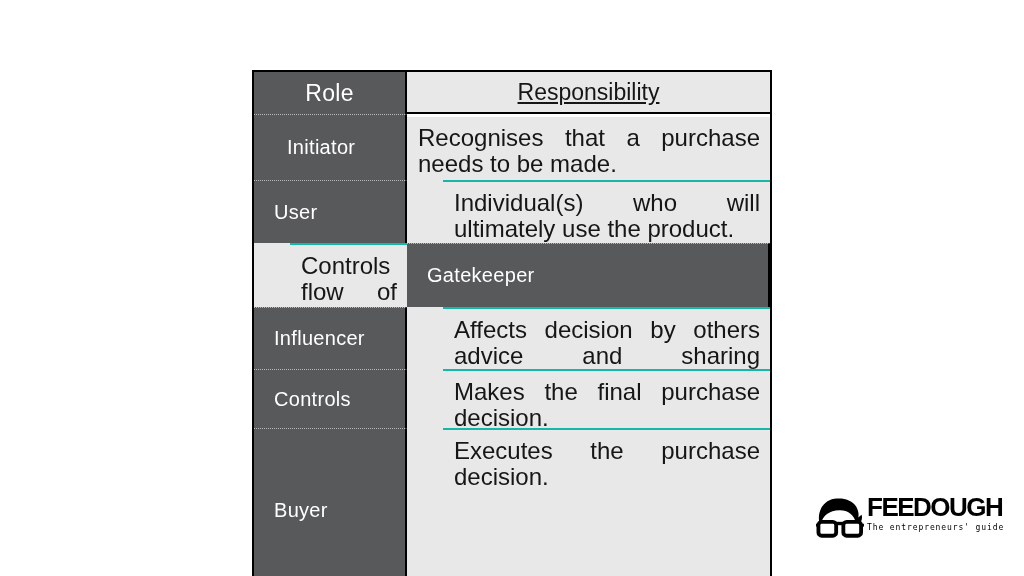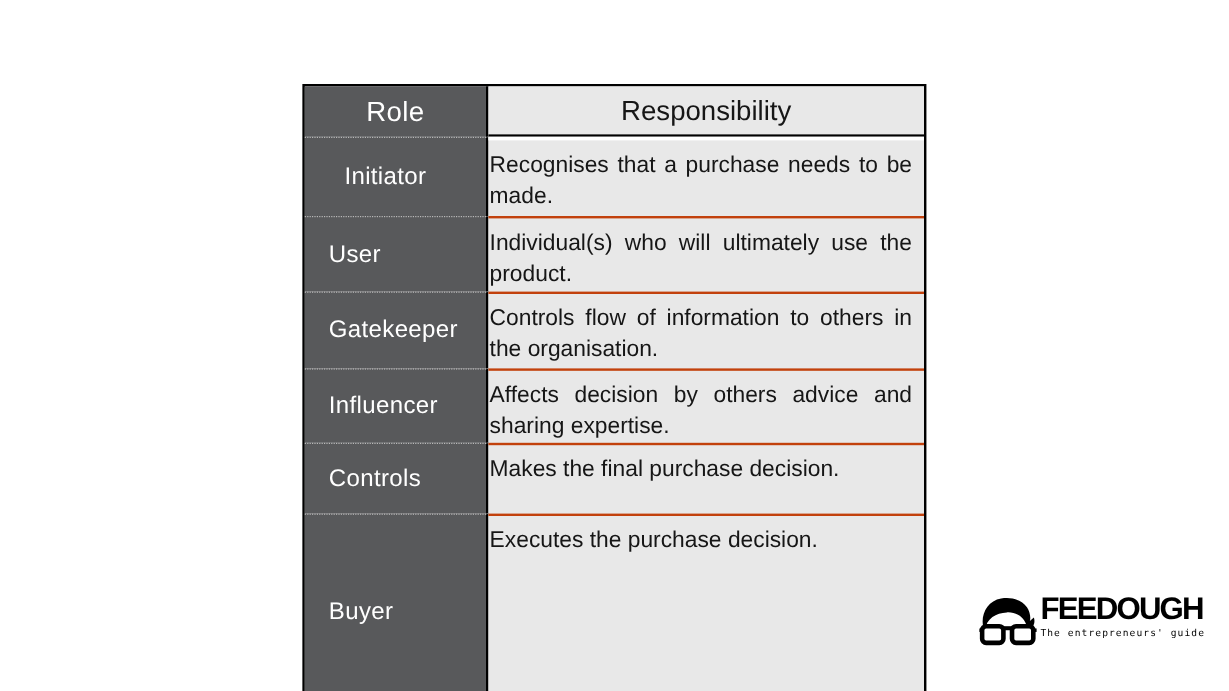--- a/index.html
+++ b/index.html
@@ -40,36 +40,37 @@
     letter-spacing:.3px;
   }
   .role-cell.is-header{
     justify-content:center;
     padding-left:0;
     font-size:23px;
   }
   .resp-cell{
     background:var(--light-cell);
     color:var(--body-text);
-    padding:8px 10px 4px 1px;
-    font-size:19px;
+    padding:8px 10px 4px 11px;
+    font-size:24px;
     line-height:26px;
     text-align:justify;
   }
   .resp-cell.is-header{
     display:flex;align-items:center;justify-content:center;
     padding:0;
     font-size:23px;
     border-bottom:2px solid var(--border);
+    text-decoration:underline;
   }
   
   .role-cell.body-row{border-top:1px dotted #b9b9b9;}
   .role-cell.row-0{border-top:1px dotted #b9b9b9;padding-left:33px;}
   .resp-cell.row-0{border-top:3px solid #ffffff;}
-  .resp-cell.body-row:not(.row-0){border-top:2px solid #c2410c;}
+  .resp-cell.body-row:not(.row-0){border-top:2px solid #14b8a6;margin-left:36px;}
   
   .logo{
     position:absolute;left:816px;top:495px;
     display:flex;align-items:flex-start;gap:3px;
     color:#000;
   }
   .logo-face{display:block;flex:none;}
   .brand-row{display:flex;align-items:flex-start;}
   .brand{
     font-weight:bold;
@@ -93,22 +94,22 @@
 <div class="canvas">
 
   <div class="roles-table">
     <div class="cell role-cell is-header">Role</div>
     <div class="cell resp-cell is-header">Responsibility</div>
 
   <div class="cell role-cell body-row row-0">Initiator</div>
       <div class="cell resp-cell body-row row-0">Recognises that a purchase needs to be made.</div>
       <div class="cell role-cell body-row row-1">User</div>
       <div class="cell resp-cell body-row row-1">Individual(s) who will ultimately use the product.</div>
+      <div class="cell resp-cell body-row row-2">Controls flow of information to others in the organisation.</div>
       <div class="cell role-cell body-row row-2">Gatekeeper</div>
-      <div class="cell resp-cell body-row row-2">Controls flow of information to others in the organisation.</div>
       <div class="cell role-cell body-row row-3">Influencer</div>
       <div class="cell resp-cell body-row row-3">Affects decision by others advice and sharing expertise.</div>
       <div class="cell role-cell body-row row-4">Controls</div>
       <div class="cell resp-cell body-row row-4">Makes the final purchase decision.</div>
       <div class="cell role-cell body-row row-5">Buyer</div>
       <div class="cell resp-cell body-row row-5">Executes the purchase decision.</div>
     </div>
 
   <div class="logo">
     <svg class="logo-face" viewBox="0 0 100 96" width="48" height="46" aria-hidden="true">

